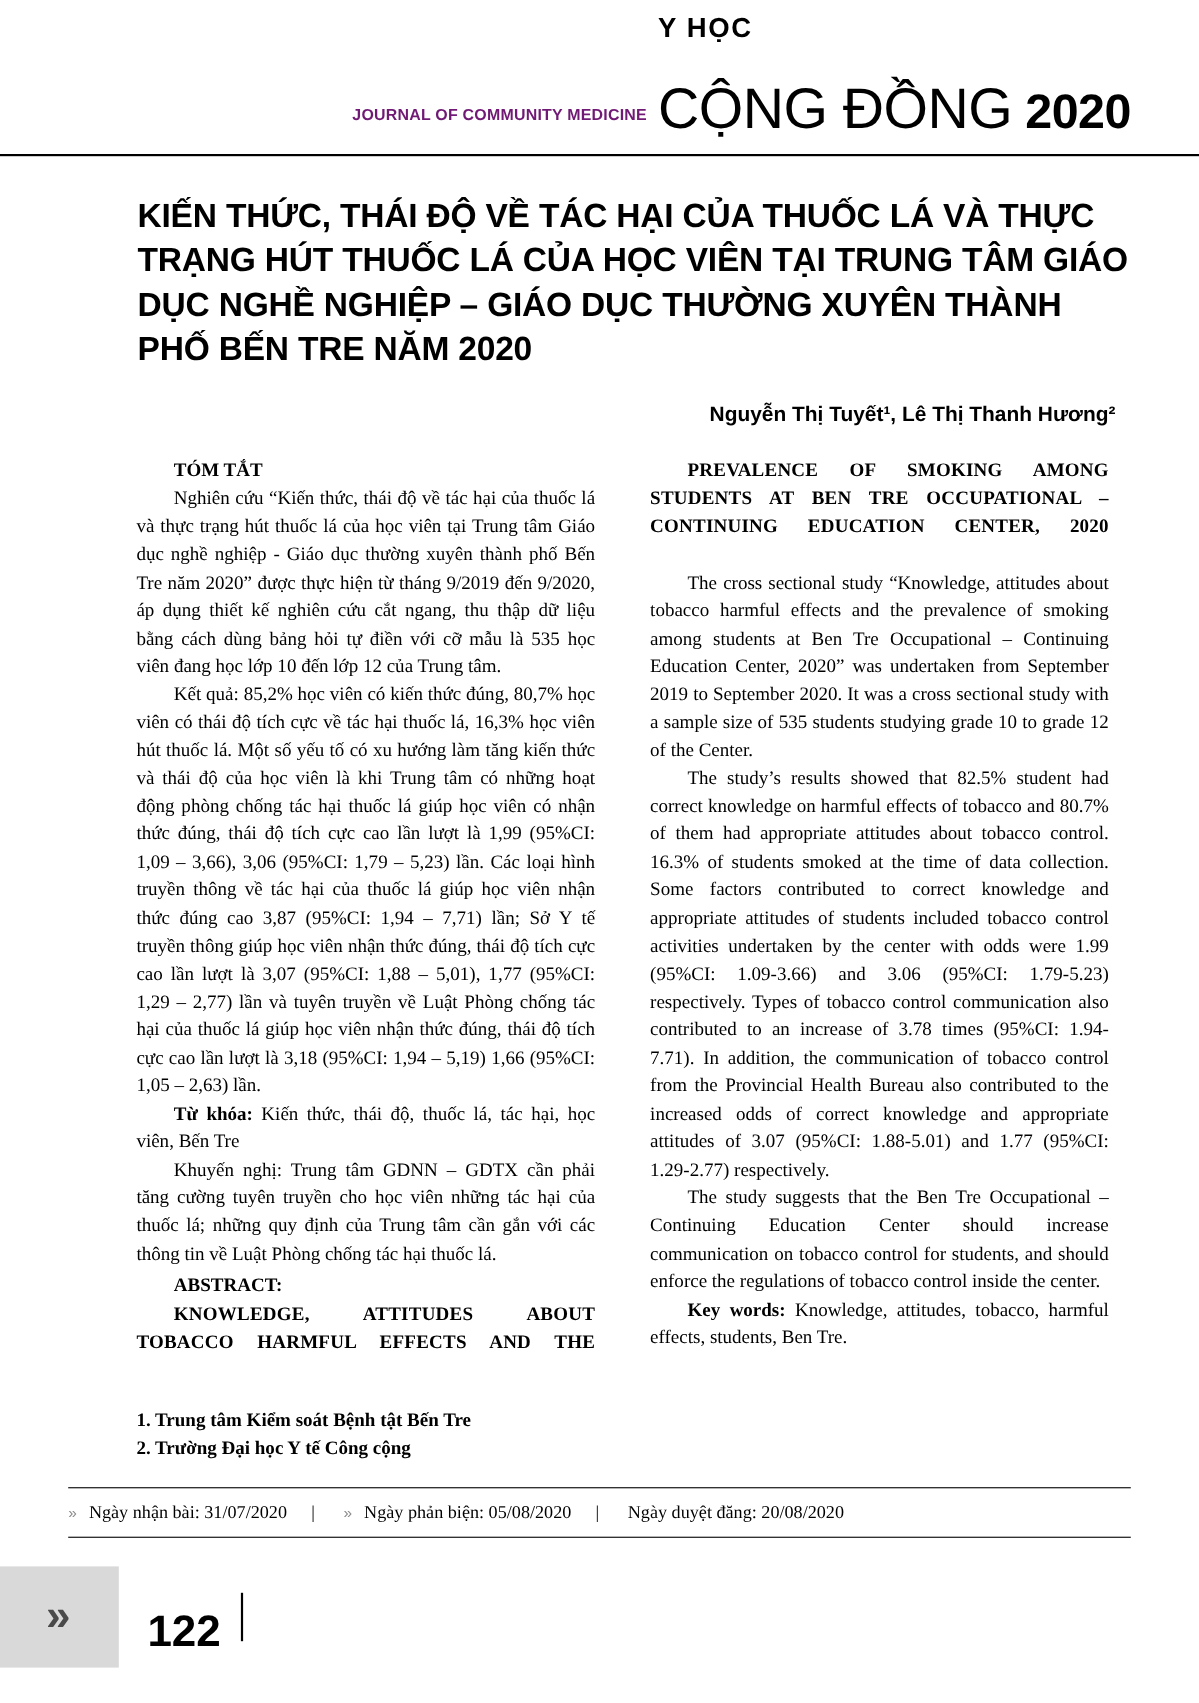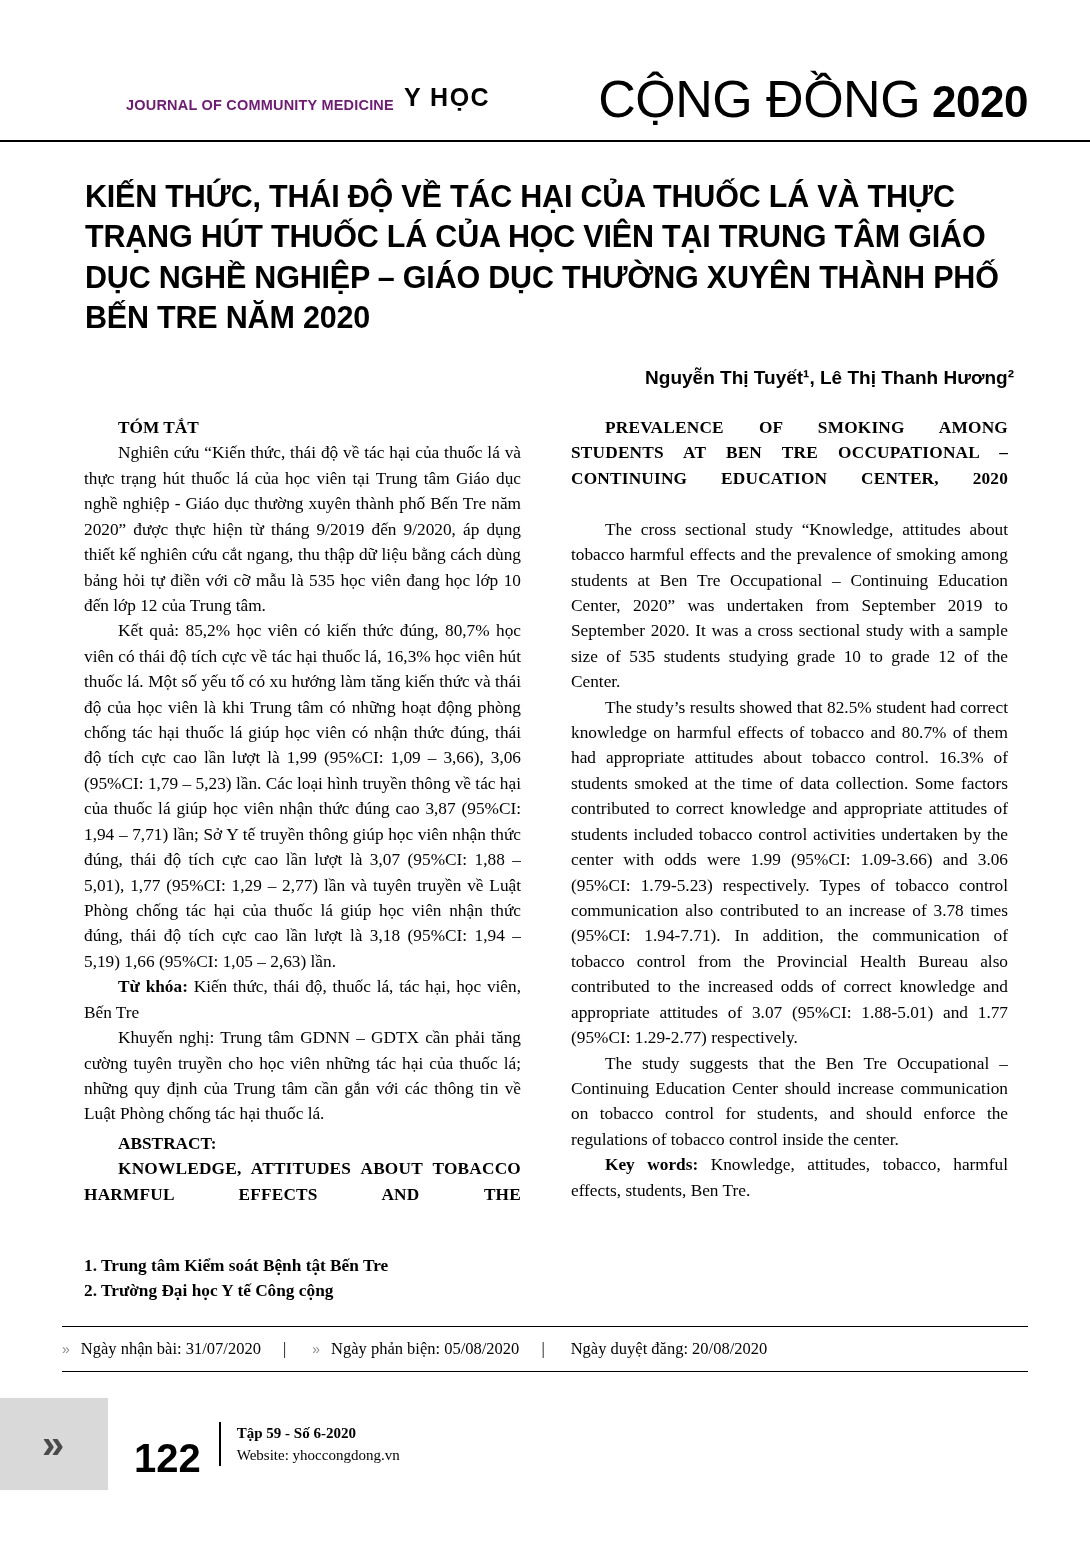--- a/index.html
+++ b/index.html
@@ -39,22 +39,24 @@
     font-family: "Liberation Sans", sans-serif;
     font-size: 14.5px;
     font-weight: 700;
     letter-spacing: 0.2px;
     color: #701a75;
     padding-bottom: 11px;
     white-space: nowrap;
   }
   .logo-block {
     display: flex;
-    align-items: center;
+    flex-direction: column;
+    align-items: flex-start;
     line-height: 1;
+    gap: 32px;
   }
   .logo-top {
     font-family: "Liberation Sans", sans-serif;
     font-weight: 700;
     font-size: 25px;
     letter-spacing: 1.5px;
     margin-bottom: 4px;
     margin-right: 108px;
   }
   .logo-bottom {
@@ -79,20 +81,21 @@
   .rule-top {
     border: 0;
     border-top: 2.5px solid #000;
     margin: 0 0 0 0;
     width: 100%;
   }
 
   
   .content {
     padding: 0 62px;
+    margin-left: 40px;
   }
   .title {
     font-family: "Liberation Sans", sans-serif;
     font-weight: 700;
     font-size: 30.5px;
     line-height: 1.32;
     letter-spacing: -0.2px;
     margin: 34px 0 0 23px;
     text-transform: uppercase;
   }
@@ -287,19 +290,15 @@
     <span class="date-item">Ngày phản biện: 05/08/2020</span>
     <span class="date-sep">|</span>
     <span class="date-item">Ngày duyệt đăng: 20/08/2020</span>
   </div>
   <hr class="rule-dates2">
 
   <div class="footer">
     <div class="footer-arrows">»</div>
     <div class="pagenum">122</div>
     <div class="foot-divider"></div>
-    <div class="foot-text">
-      <div class="vol">Tập 59 - Số 6-2020</div>
-      <div>Website: yhoccongdong.vn</div>
-    </div>
   </div>
 
 </div>
 
 </body></html>

